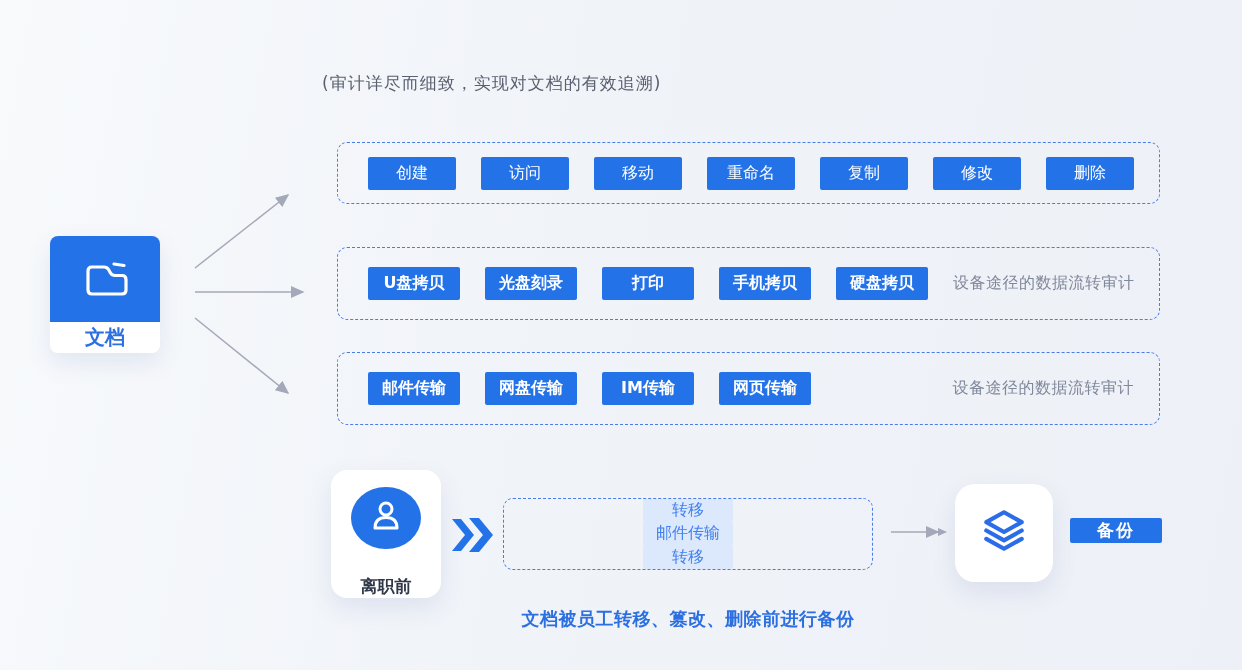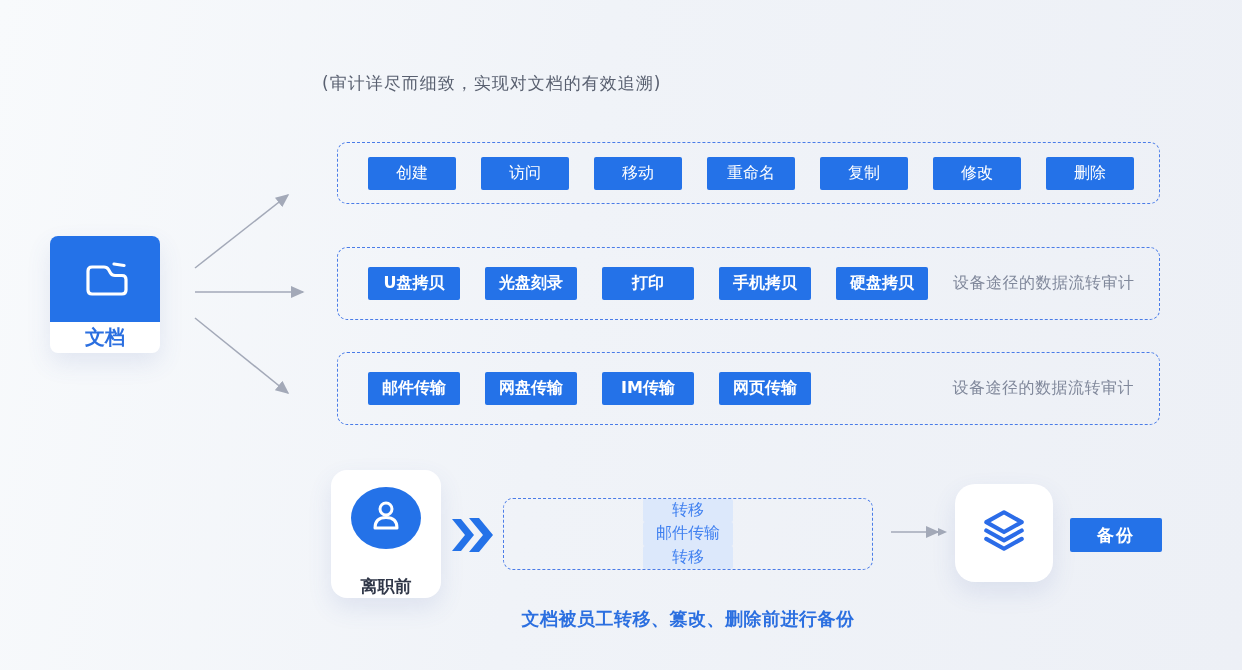--- a/index.html
+++ b/index.html
@@ -44,21 +44,21 @@
     display:flex;align-items:center;justify-content:center;}
   .person-label{margin-top:26px;font-size:17px;font-weight:600;color:var(--dark-text);}
   .chevrons{position:absolute;left:452px;top:518px;}
   .risk-box{position:absolute;left:503px;top:498px;width:370px;height:72px;border:1.5px dashed var(--dashed-border);
     border-radius:10px;display:flex;align-items:center;justify-content:space-between;padding:0 20px;box-sizing:border-box;flex-direction:column;}
   .light-node{width:90px;height:31px;background:var(--light-btn-bg);color:var(--light-btn-text);font-size:16px;font-weight:500;
     display:flex;align-items:center;justify-content:center;border-radius:2px;white-space:nowrap;}
   .flow-arrow{position:absolute;left:890px;top:524px;}
   .layers-card{position:absolute;left:955px;top:484px;width:98px;height:98px;background:#fff;border-radius:20px;
     box-shadow:0 10px 24px rgba(70,100,170,.12);display:flex;align-items:center;justify-content:center;}
-  .backup-btn{position:absolute;left:1070px;top:518px;width:92px;height:34px;background:var(--accent);color:#fff;
+  .backup-btn{position:absolute;left:1070px;top:518px;width:92px;height:25px;background:var(--accent);color:#fff;
     font-size:17px;font-weight:bold;display:flex;align-items:center;justify-content:center;border-radius:2px;letter-spacing:2px;}
   .caption{position:absolute;left:418px;top:607px;width:540px;text-align:center;font-size:18px;font-weight:bold;
     color:var(--accent-text);letter-spacing:.5px;}
   .subcaption{position:absolute;left:418px;top:636px;width:540px;text-align:center;font-size:17px;color:var(--muted-text);letter-spacing:.5px;}
 </style>
 </head>
 <body>
 
 <div class="stage">
 

